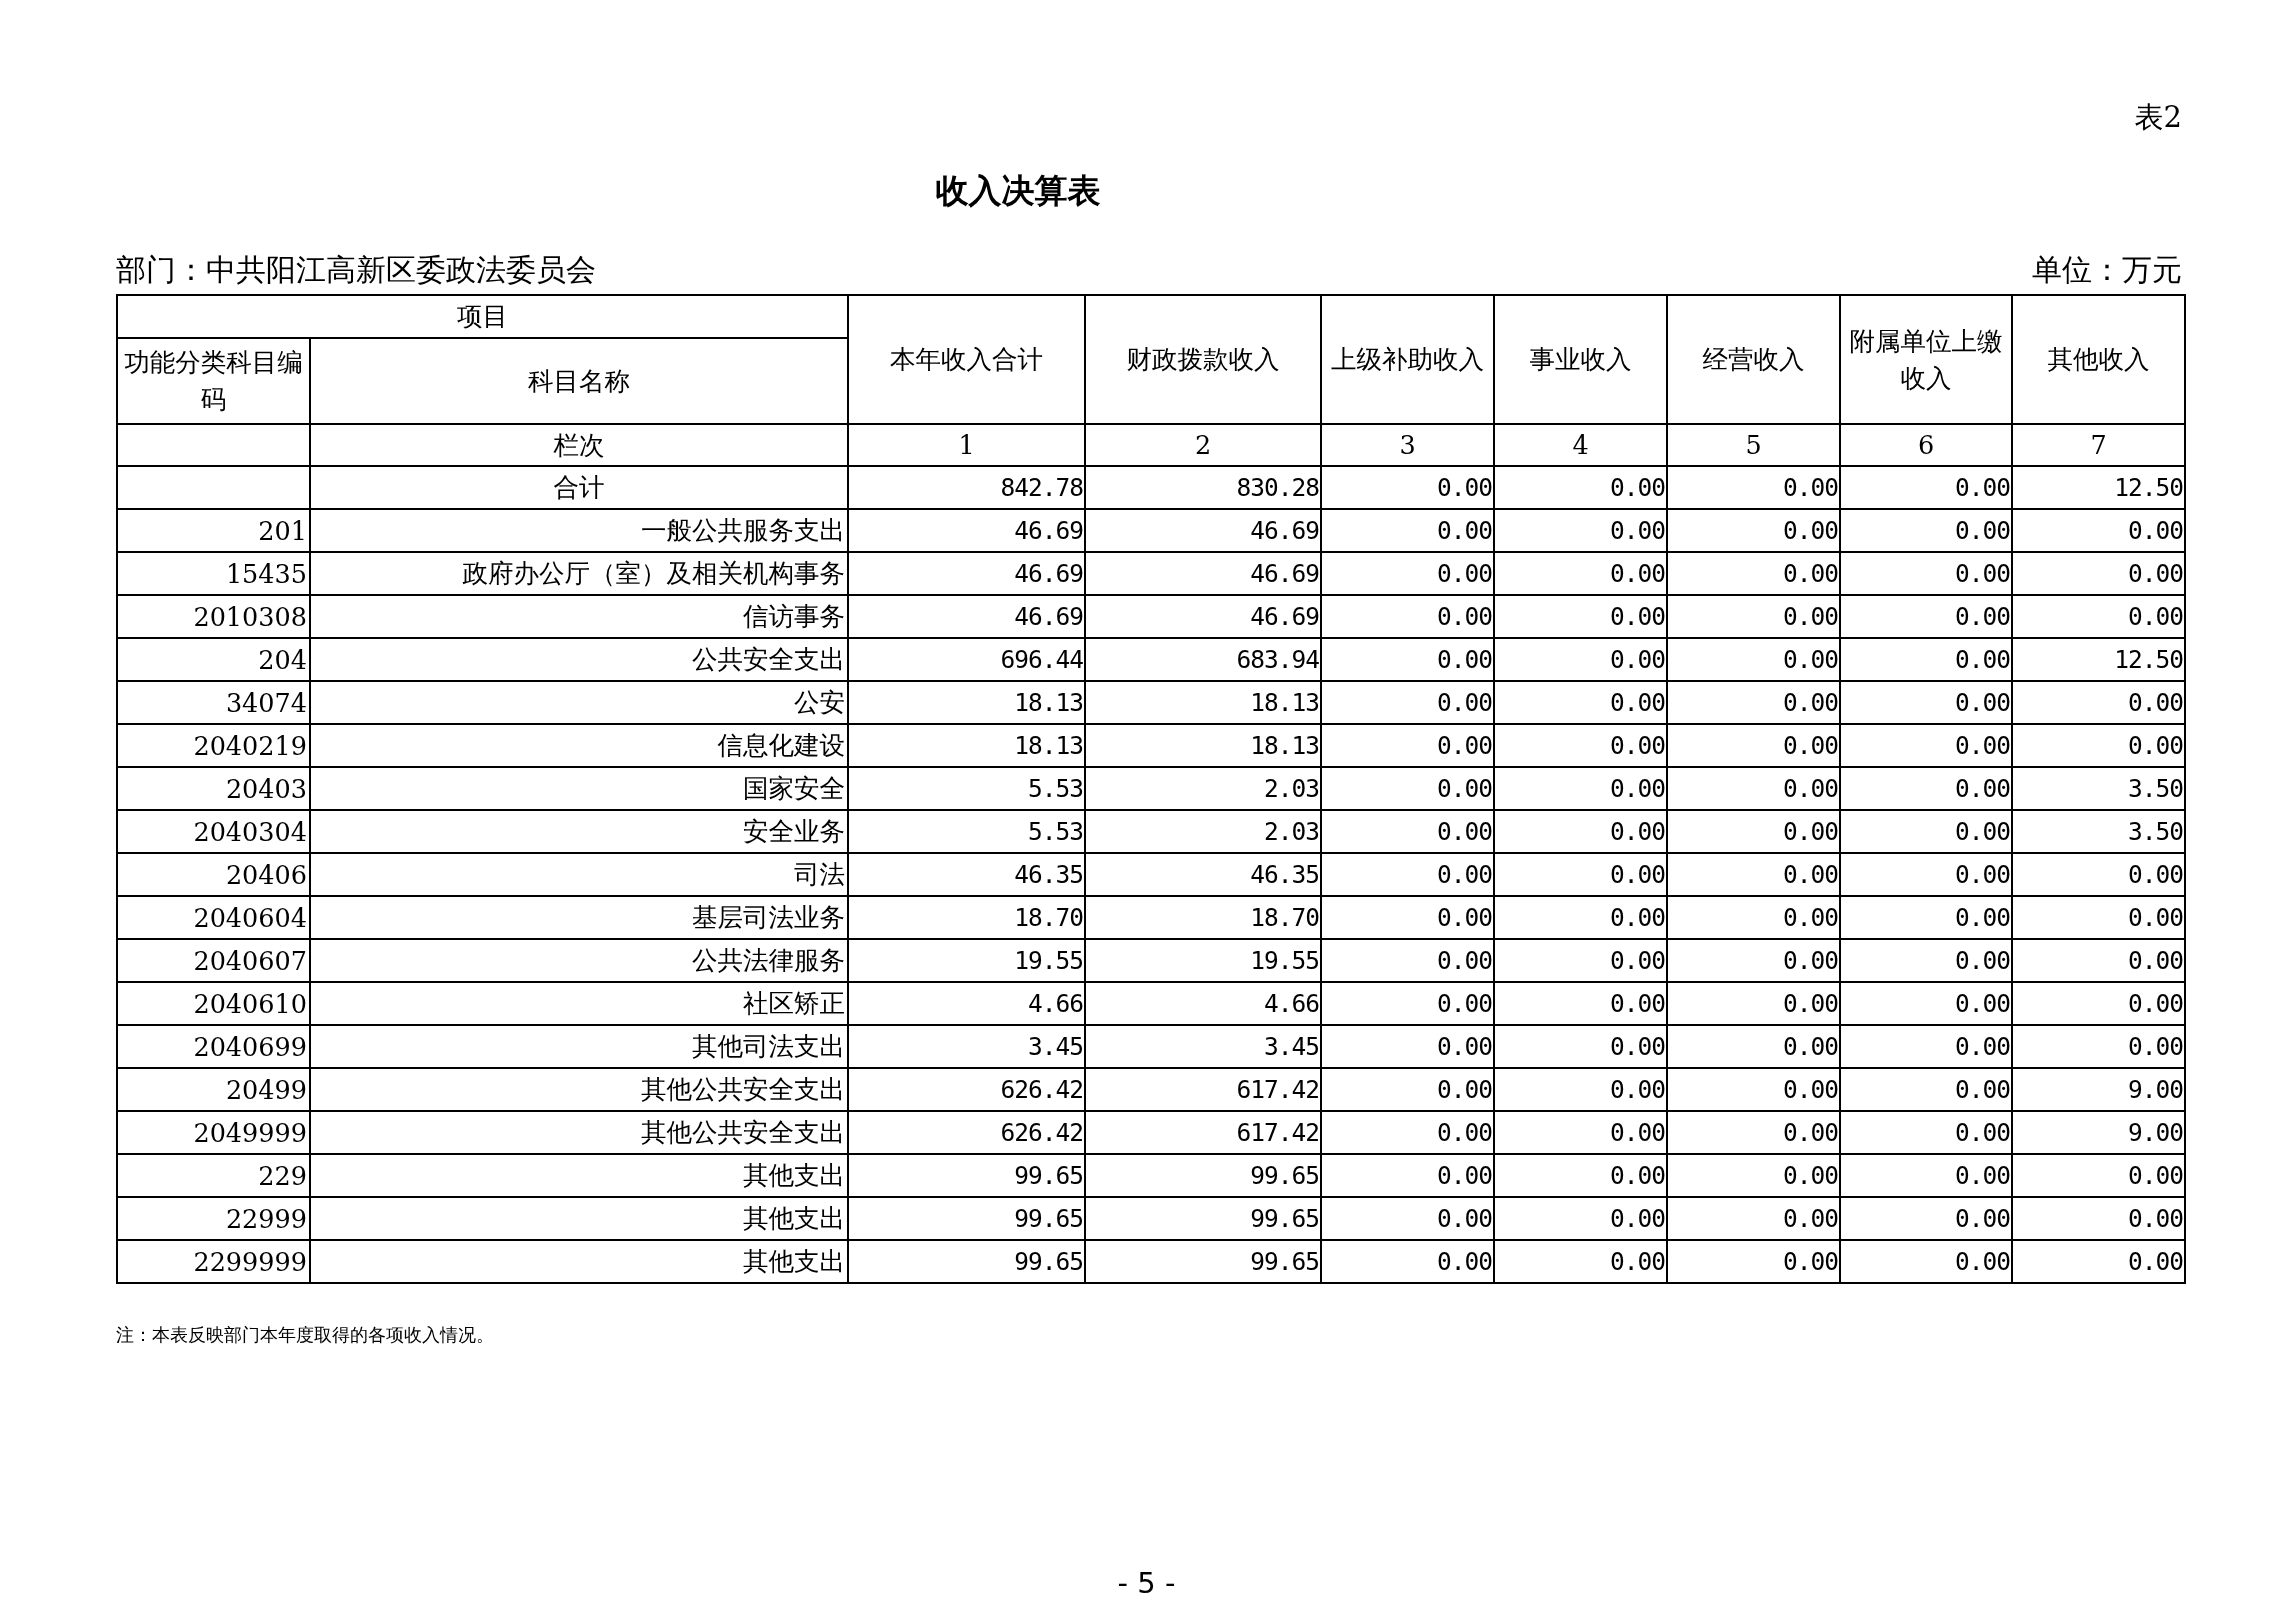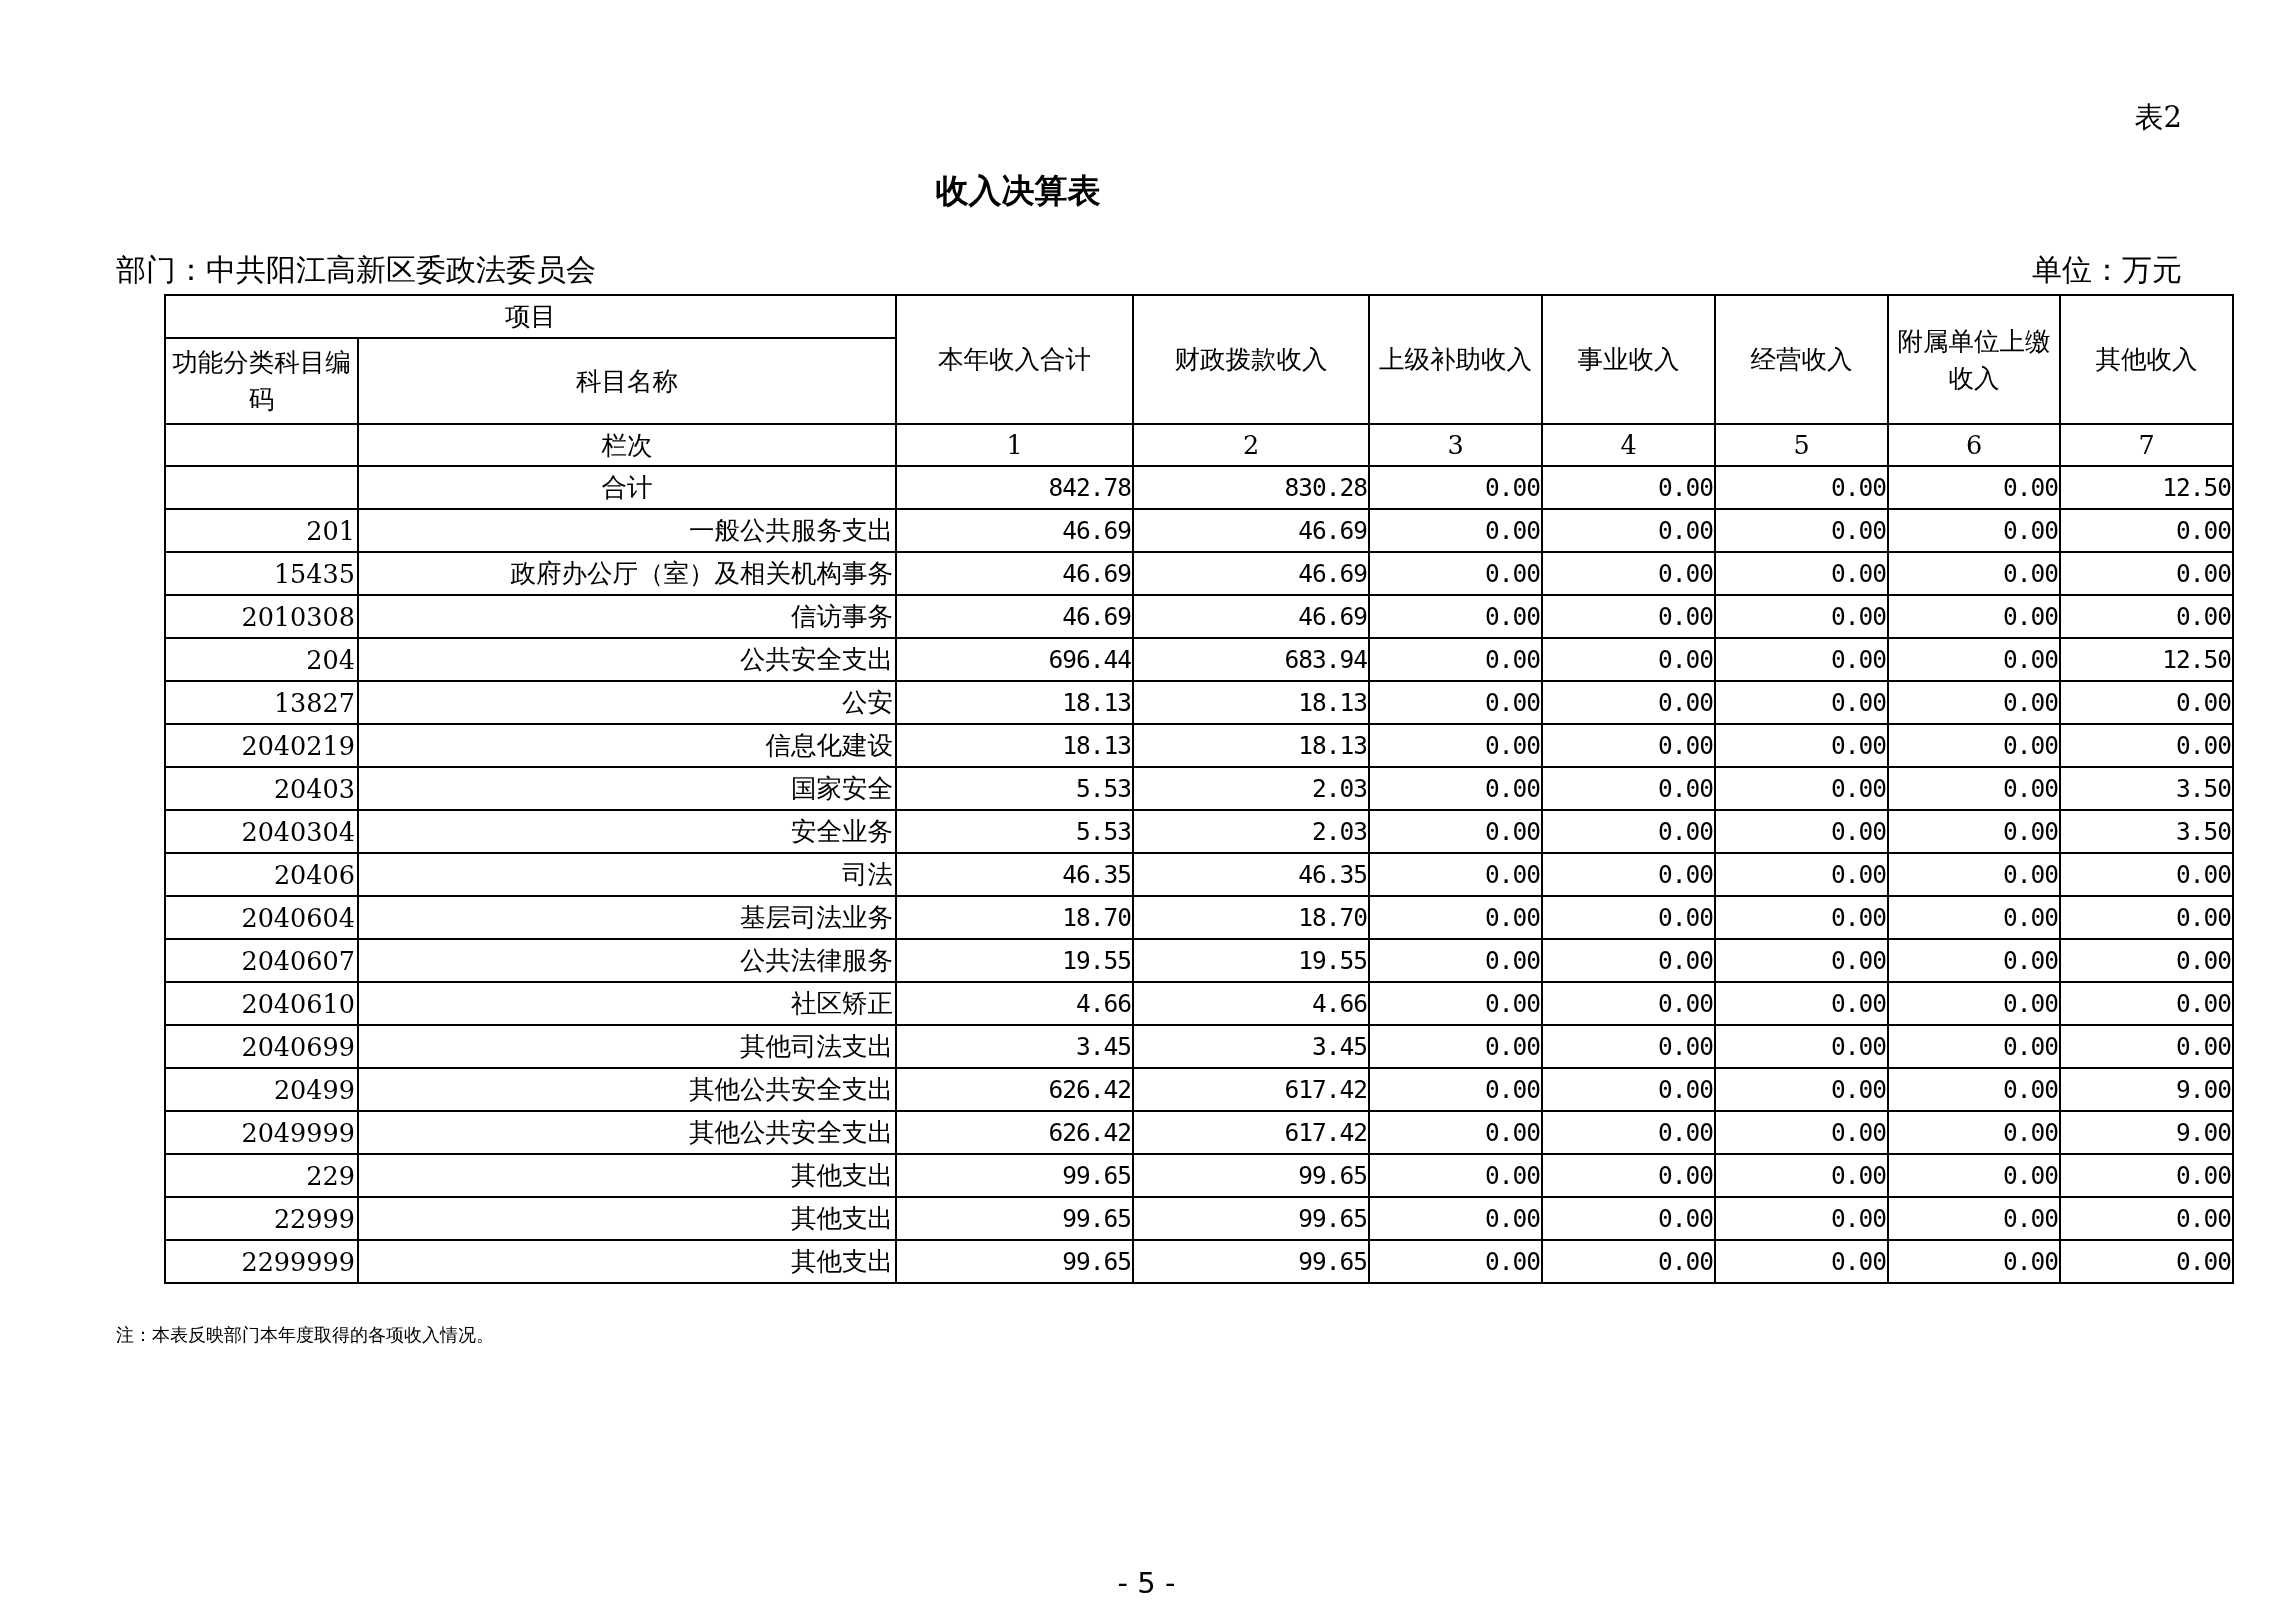--- a/index.html
+++ b/index.html
@@ -5,21 +5,21 @@
   html, body { margin: 0; padding: 0; background: #ffffff; }
   body { width: 2293px; height: 1621px; position: relative; overflow: hidden;
          font-family: "DejaVu Serif", "Liberation Serif", serif; color: #000; }
   .abs { position: absolute; }
   .table-no { right: 111px; top: 98px; font-size: 29px; text-align: right; }
   .title { left: 0; width: 2036px; top: 169px; text-align: center; font-size: 33px; font-weight: bold;
            font-family: "DejaVu Sans", "Liberation Sans", sans-serif; }
   .dept { left: 116px; top: 250px; font-size: 30px; }
   .unit { right: 111px; top: 250px; font-size: 30px; }
   table.grid { position: absolute; left: 116px; top: 294px; border-collapse: collapse; table-layout: fixed;
-               width: 2066px; font-size: 25.5px; margin-left: 48px; }
+               width: 2066px; font-size: 25.5px; }
   table.grid td { border: 2px solid #000; padding: 0 2px; overflow: hidden; white-space: nowrap; }
   table.grid { border: 2.9px solid #000; }
   .hd { text-align: center; vertical-align: middle; line-height: 37px; white-space: normal !important; }
   .c { text-align: center; }
   .l { text-align: right; padding-left: 11.8px !important; }
   .r { text-align: right; padding-right: 1px !important;
        font-family: "DejaVu Sans Mono", "Liberation Mono", monospace; font-size: 24.5px; letter-spacing: -1px; }
   tr.row td { height: 41px; }
   tr.hr1 td { height: 41px; }
   tr.hr2 td { height: 84px; }
@@ -123,21 +123,21 @@
         <td class="l">公共安全支出</td>
         <td class="r">696.44</td>
         <td class="r">683.94</td>
         <td class="r">0.00</td>
         <td class="r">0.00</td>
         <td class="r">0.00</td>
         <td class="r">0.00</td>
         <td class="r">12.50</td>
       </tr>
       <tr class="row">
-        <td class="l">13827</td>
+        <td class="l">34074</td>
         <td class="l">公安</td>
         <td class="r">18.13</td>
         <td class="r">18.13</td>
         <td class="r">0.00</td>
         <td class="r">0.00</td>
         <td class="r">0.00</td>
         <td class="r">0.00</td>
         <td class="r">0.00</td>
       </tr>
       <tr class="row">

